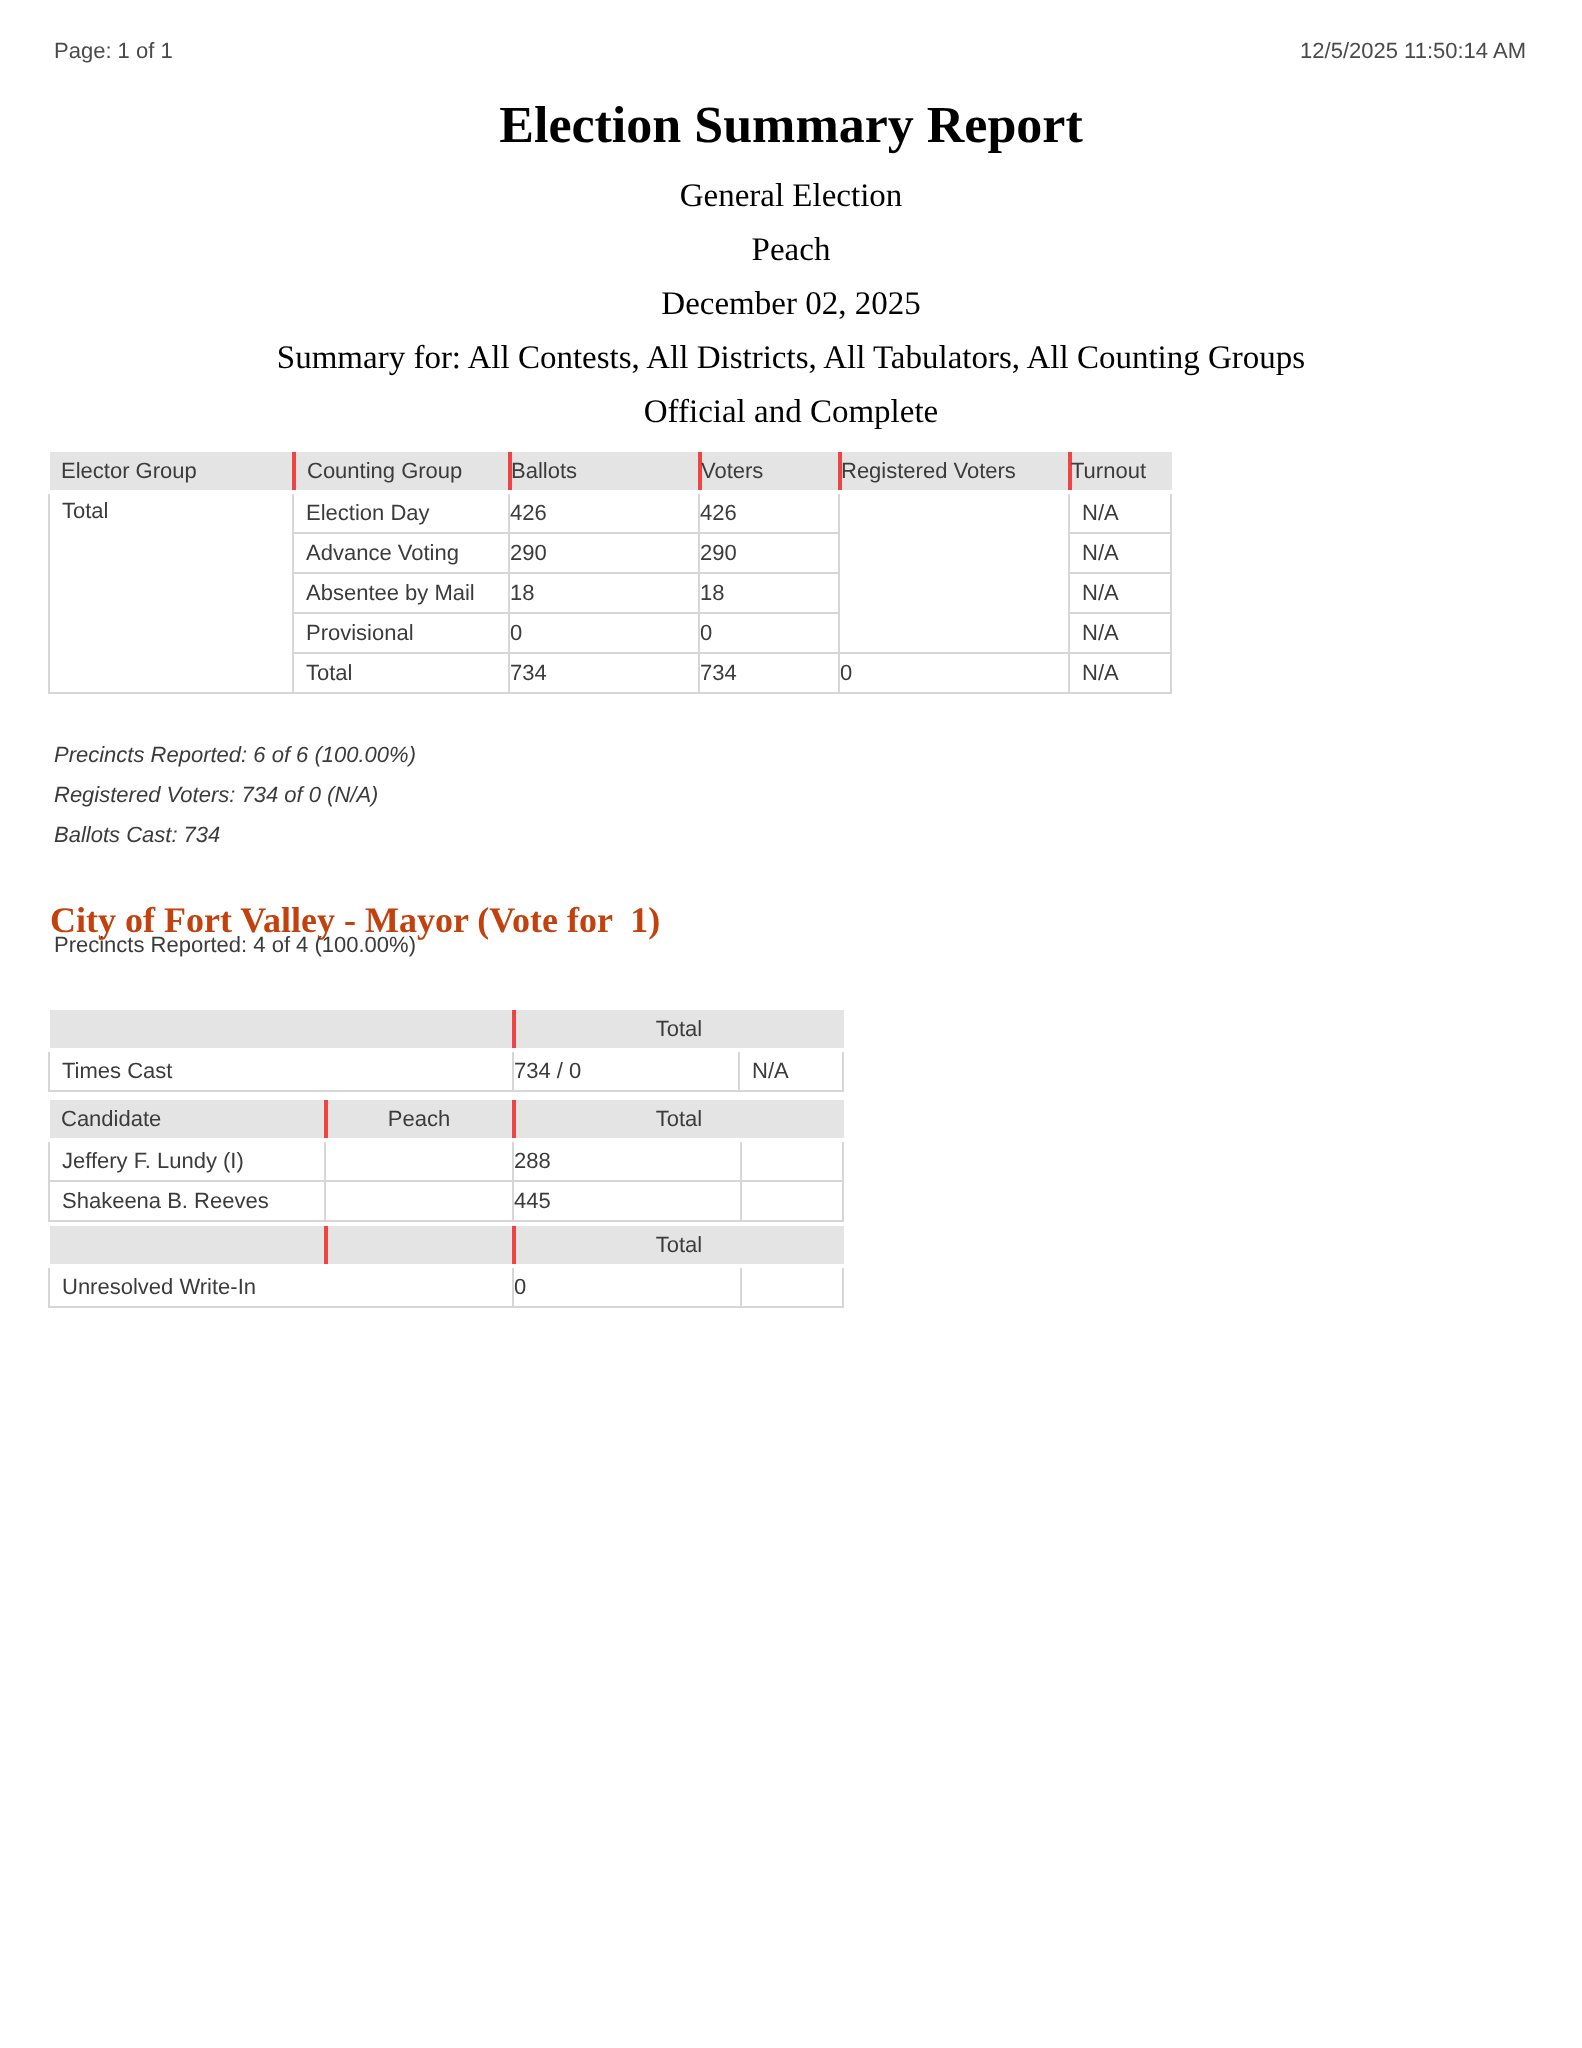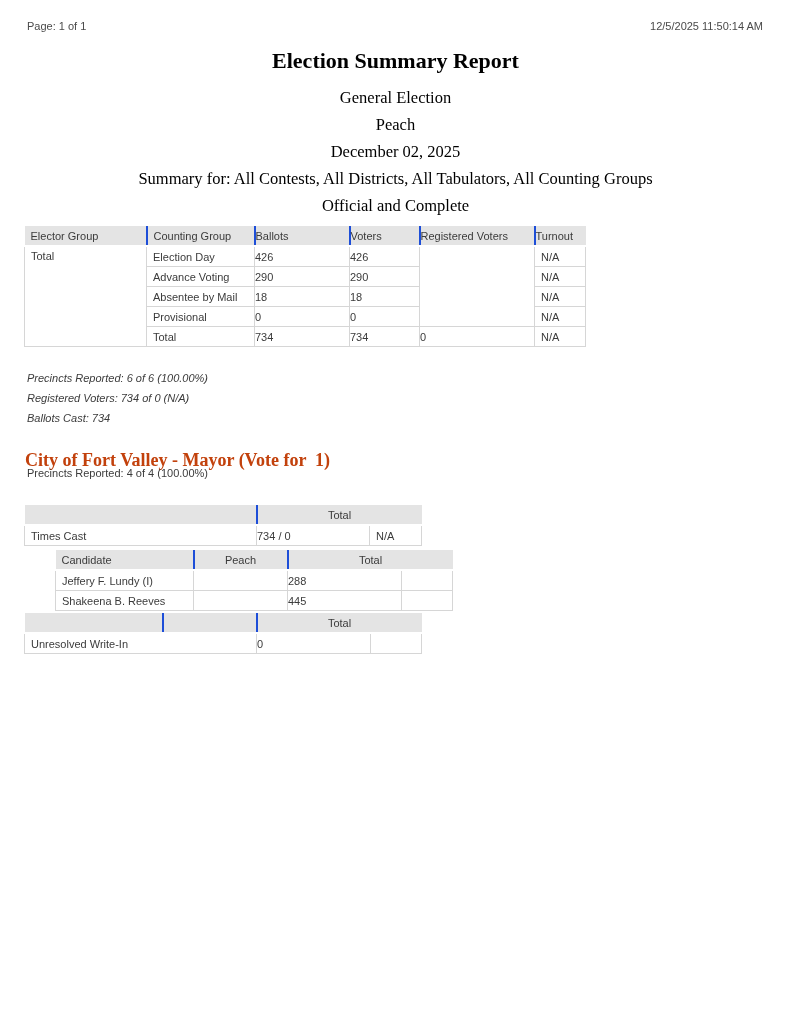--- a/index.html
+++ b/index.html
@@ -8,31 +8,31 @@
     font-family:"Liberation Sans", sans-serif; color:#3b3b3b; overflow:hidden;
   }
   .top-bar {
     position:absolute; top:20px; left:27px; right:28px;
     display:flex; justify-content:space-between;
     font-size:11px; color:#4a4a4a;
   }
   .report-title {
     position:absolute; top:48px; left:0; width:100%;
     text-align:center; font-family:"Liberation Serif", serif;
-    font-size:22px; font-weight:bold; color:#000;
+    font-size:26px; font-weight:bold; color:#000;
   }
   .subtitles {
     position:absolute; top:84px; left:0; width:100%;
     text-align:center; font-family:"Liberation Serif", serif;
     font-size:16.5px; color:#000; line-height:27px;
   }
   table { border-collapse:collapse; table-layout:fixed; font-size:11px; color:#3b3b3b; }
   th {
     background:#e4e4e4; font-weight:normal; height:19px; padding:0;
-    border-right:2px solid #1d4ed8; border-bottom:2px solid #fff;
+    border-right:2px solid #ef4444; border-bottom:2px solid #fff;
   }
   th:last-child { border-right:none; }
   td { border:1px solid #d6d6d6; height:19px; padding:0; background:#fff; }
   .al { text-align:left; padding-left:6px; }
   .ar { text-align:left; padding-right:5px; }
   .ac { text-align:center; }
   .vtop { vertical-align:top; padding-top:3px; }
   .tot-span {
     text-align:left;
     background-image:linear-gradient(#d6d6d6,#d6d6d6);
@@ -41,21 +41,21 @@
   }
   .summary-table { position:absolute; top:226px; left:24px; }
   .stats { position:absolute; top:372px; left:27px; font-size:11px; }
   .stats div { margin-bottom:8px;font-style:italic; }
   .contest-title {
     position:absolute; top:450px; left:25px;
     font-family:Liberation Serif, serif; font-size:18px; font-weight:bold; color:#c2410c;
   }
   .contest-precincts { position:absolute; top:467px; left:27px; font-size:11px; }
   .times-cast-table { position:absolute; top:505px; left:24px; }
-  .candidates-table { position:absolute; top:550px; left:24px;margin-left:31px; }
+  .candidates-table { position:absolute; top:550px; left:24px; }
   .writein-table { position:absolute; top:613px; left:24px; }
 </style>
 </head>
 <body>
 
 <div class="page">
 
   <div class="top-bar">
     <span>Page: 1 of 1</span>
     <span>12/5/2025 11:50:14 AM</span>

